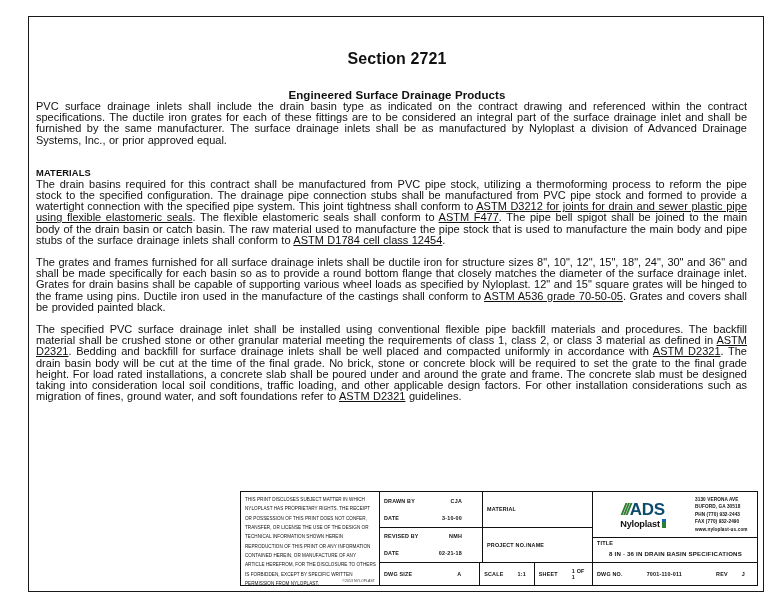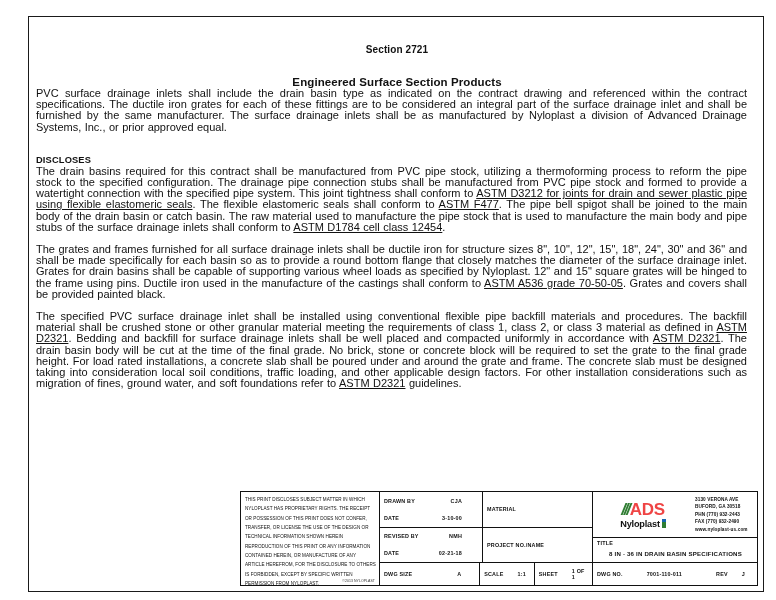--- a/index.html
+++ b/index.html
@@ -42,24 +42,24 @@
   .content {
     position: absolute;
     left: 36px;
     top: 24px;
     right: 18px;
     bottom: 14px;
   }
 
   .doc-title {
     text-align: center;
-    font-size: 10px;
-    font-weight: bold;
-    color: #111;
-    margin-top: 20px;
+    font-size: 16px;
+    font-weight: bold;
+    color: #111;
+    margin-top: 26px;
     letter-spacing: 0.1px;
   }
   .doc-subtitle {
     text-align: center;
     font-size: 11.5px;
     font-weight: bold;
     color: #111;
     margin-top: 21px;
     letter-spacing: 0.1px;
   }
@@ -221,21 +221,21 @@
     font-size: 17px;
     font-weight: bold;
     font-style: italic;
     color: #2f7d32;
     letter-spacing: -2.2px;
     margin-right: 1px;
   }
   .logo-ads-text {
     font-size: 17px;
     font-weight: bold;
-    color: #ef4444;
+    color: #0c4a6e;
     letter-spacing: -0.3px;
   }
   .logo-nylo {
     font-size: 9.2px;
     font-weight: bold;
     color: #111;
     letter-spacing: -0.2px;
     margin-top: 1px;
     position: relative;
   }
@@ -304,25 +304,25 @@
 <body>
 
 <div id="page">
   <div class="sheet-border">
     <div class="sheet-border-inner"></div>
   </div>
 
   <div class="content">
 
     <div class="doc-title">Section 2721</div>
-    <div class="doc-subtitle">Engineered Surface Section Products</div>
+    <div class="doc-subtitle">Engineered Surface Drainage Products</div>
 
     <p class="body">PVC surface drainage inlets shall include the drain basin type as indicated on the contract drawing and referenced within the contract specifications.  The ductile iron grates for each of these fittings are to be considered an integral part of the surface drainage inlet and shall be furnished by the same manufacturer.  The surface drainage inlets shall be as manufactured by Nyloplast a division of Advanced Drainage Systems, Inc., or prior approved equal.</p>
 
-    <div class="sec-head">DISCLOSES</div>
+    <div class="sec-head">MATERIALS</div>
     <p class="body">The drain basins required for this contract shall be manufactured from PVC pipe stock, utilizing a thermoforming process to reform the pipe stock to the specified configuration.  The drainage pipe connection stubs shall be manufactured from PVC pipe stock and formed to provide a watertight connection with the specified pipe system.  This joint tightness shall conform to <span class="u">ASTM D3212 for joints for drain and sewer plastic pipe using flexible elastomeric seals</span>.  The flexible elastomeric seals shall conform to <span class="u">ASTM F477</span>.  The pipe bell spigot shall be joined to the main body of the drain basin or catch basin.  The raw material used to manufacture the pipe stock that is used to manufacture the main body and pipe stubs of the surface drainage inlets shall conform to <span class="u">ASTM D1784 cell class 12454</span>.</p>
     <p class="body">The grates and frames furnished for all surface drainage inlets shall be ductile iron for structure sizes 8", 10", 12", 15", 18", 24", 30" and 36" and shall be made specifically for each basin so as to provide a round bottom flange that closely matches the diameter of the surface drainage inlet.  Grates for drain basins shall be capable of supporting various wheel loads as specified by Nyloplast.  12" and 15" square grates will be hinged to the frame using pins.  Ductile iron used in the manufacture of the castings shall conform to <span class="u">ASTM A536 grade 70-50-05</span>.  Grates and covers shall be provided painted black.</p>
 
     <p class="body">The specified PVC surface drainage inlet shall be installed using conventional flexible pipe backfill materials and procedures.  The backfill material shall be crushed stone or other granular material meeting the requirements of class 1, class 2, or class 3 material as defined in <span class="u">ASTM D2321</span>.  Bedding and backfill for surface drainage inlets shall be well placed and compacted uniformly in accordance with <span class="u">ASTM D2321</span>.  The drain basin body will be cut at the time of the final grade.  No brick, stone or concrete block will be required to set the grate to the final grade height.  For load rated installations, a concrete slab shall be poured under and around the grate and frame.  The concrete slab must be designed taking into consideration local soil conditions, traffic loading, and other applicable design factors.  For other installation considerations such as migration of fines, ground water, and soft foundations refer to <span class="u">ASTM D2321</span> guidelines.</p>
 
     <div class="titleblock">
 
       <div class="tb-disclaimer">
         <div class="dl">THIS PRINT DISCLOSES SUBJECT MATTER IN WHICH</div>
         <div class="dl">NYLOPLAST HAS PROPRIETARY RIGHTS.  THE RECEIPT</div>

